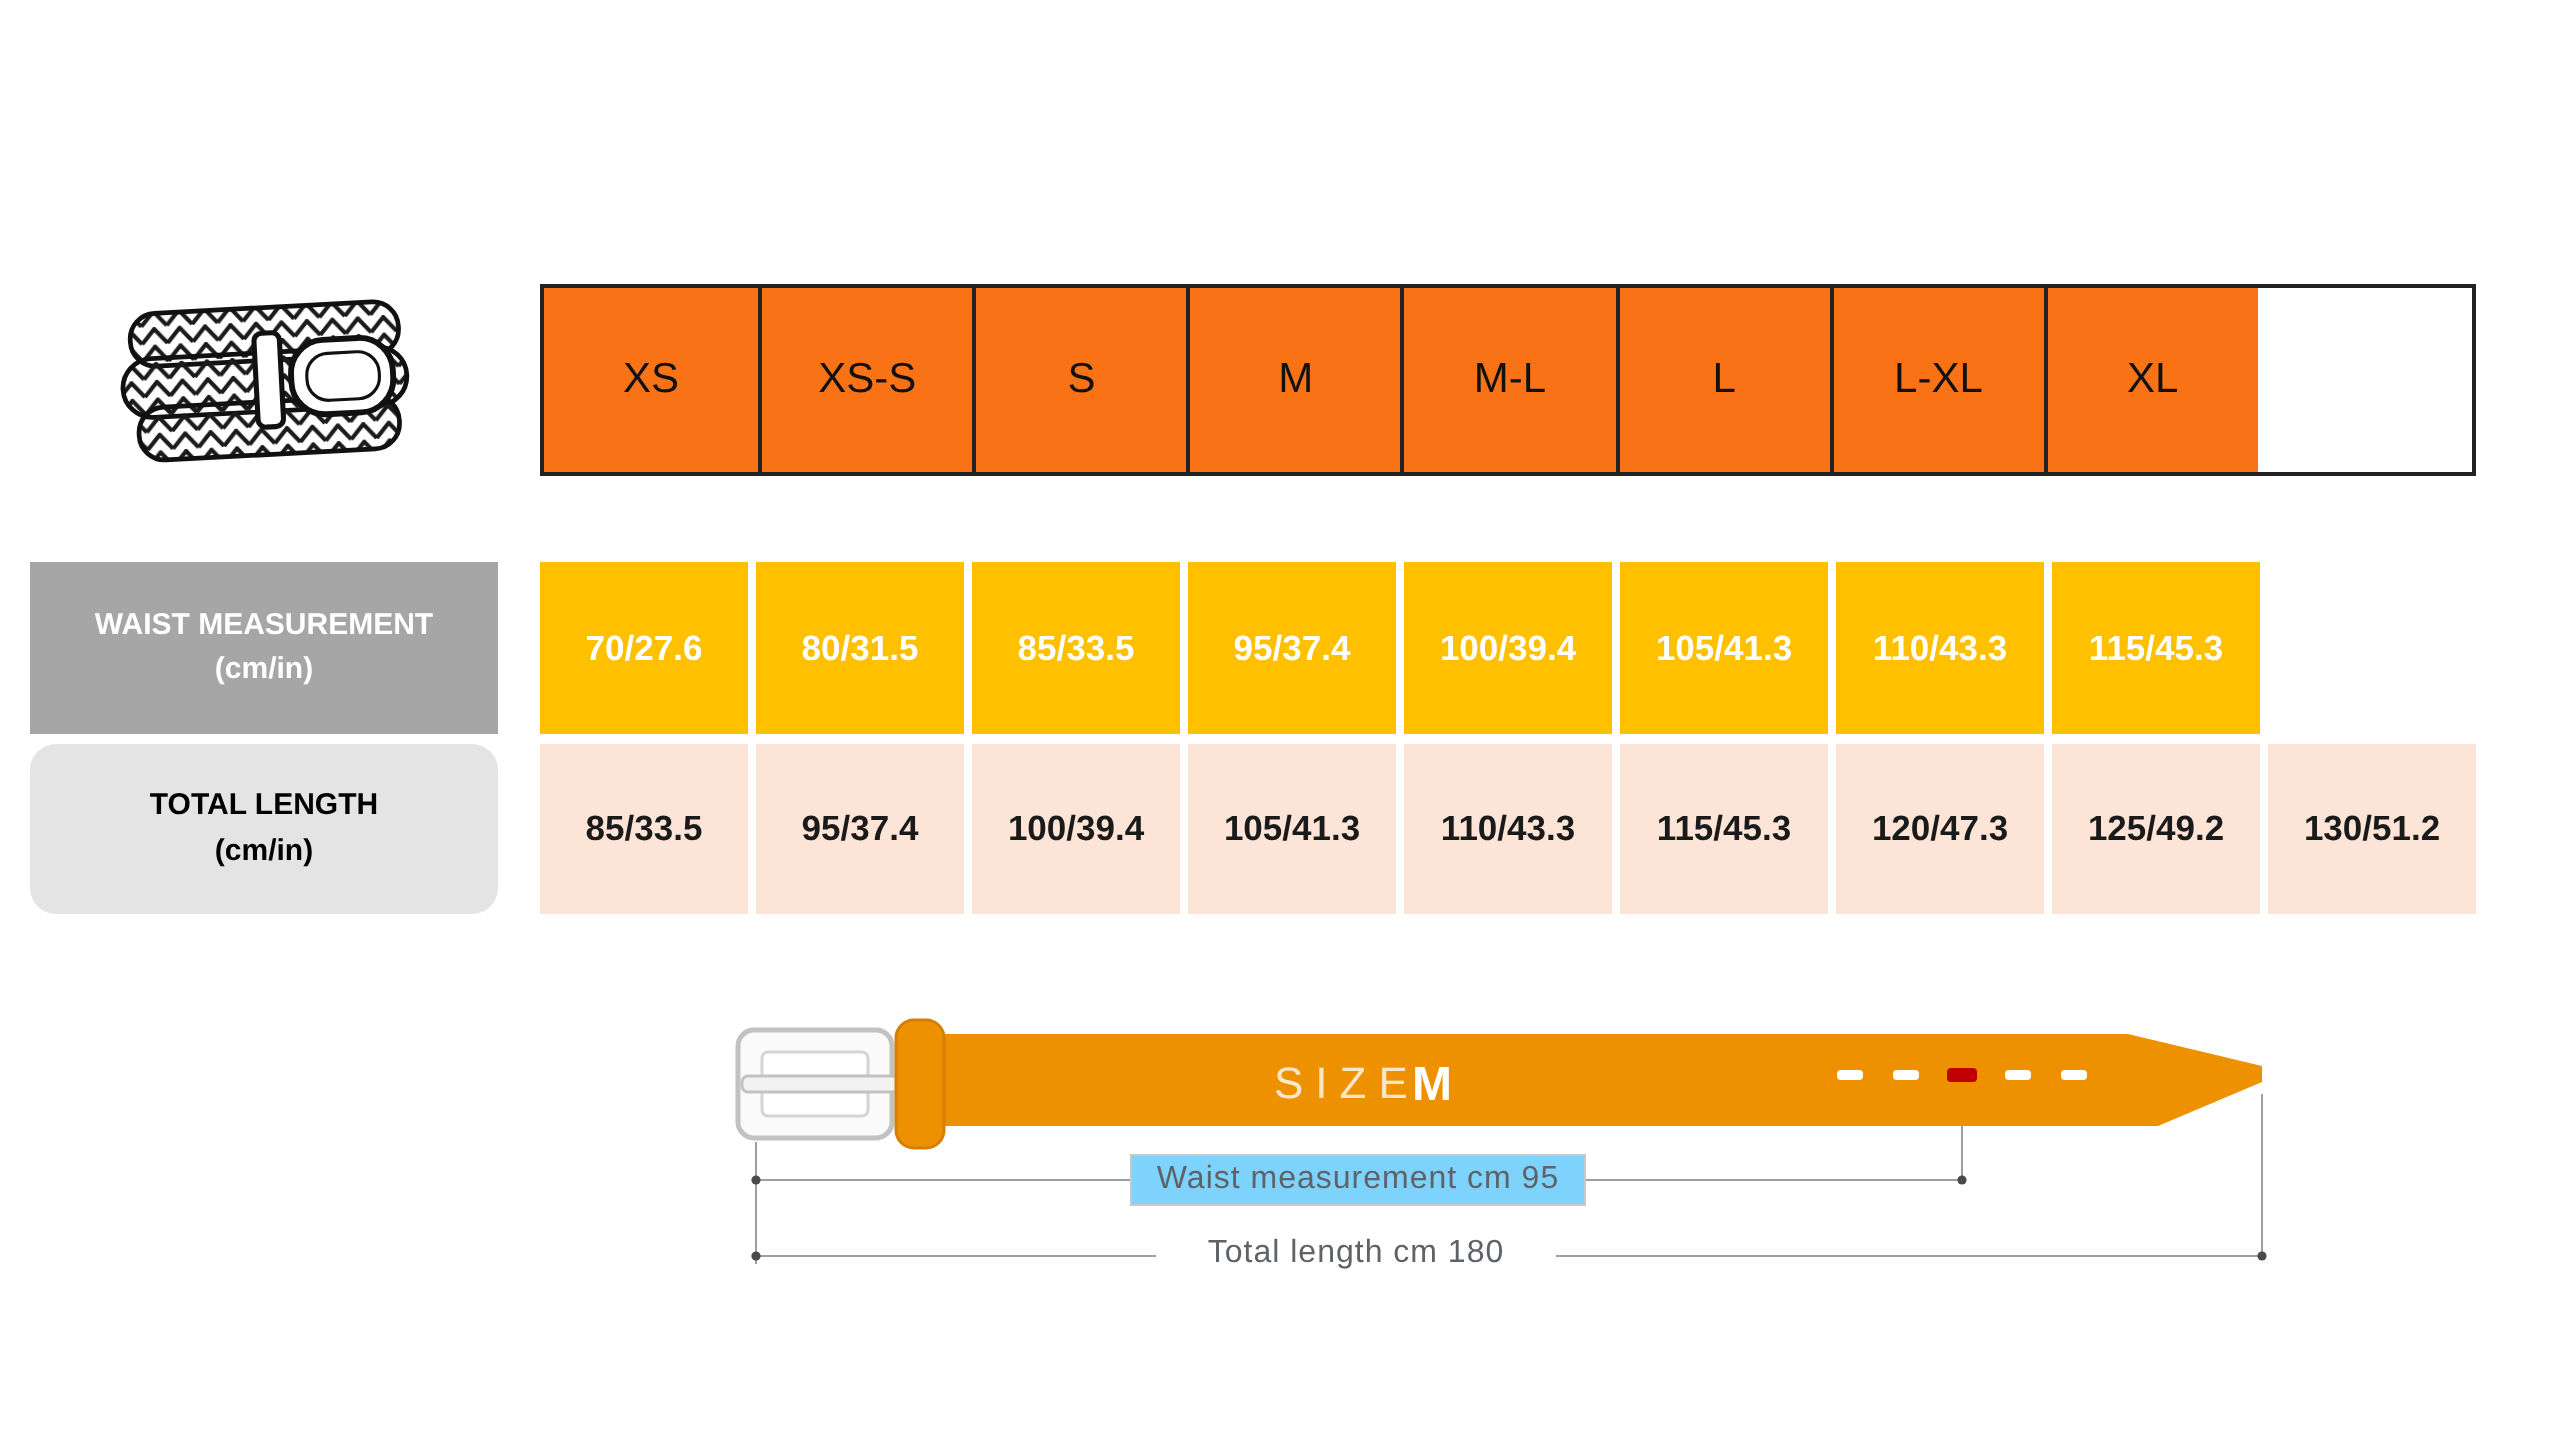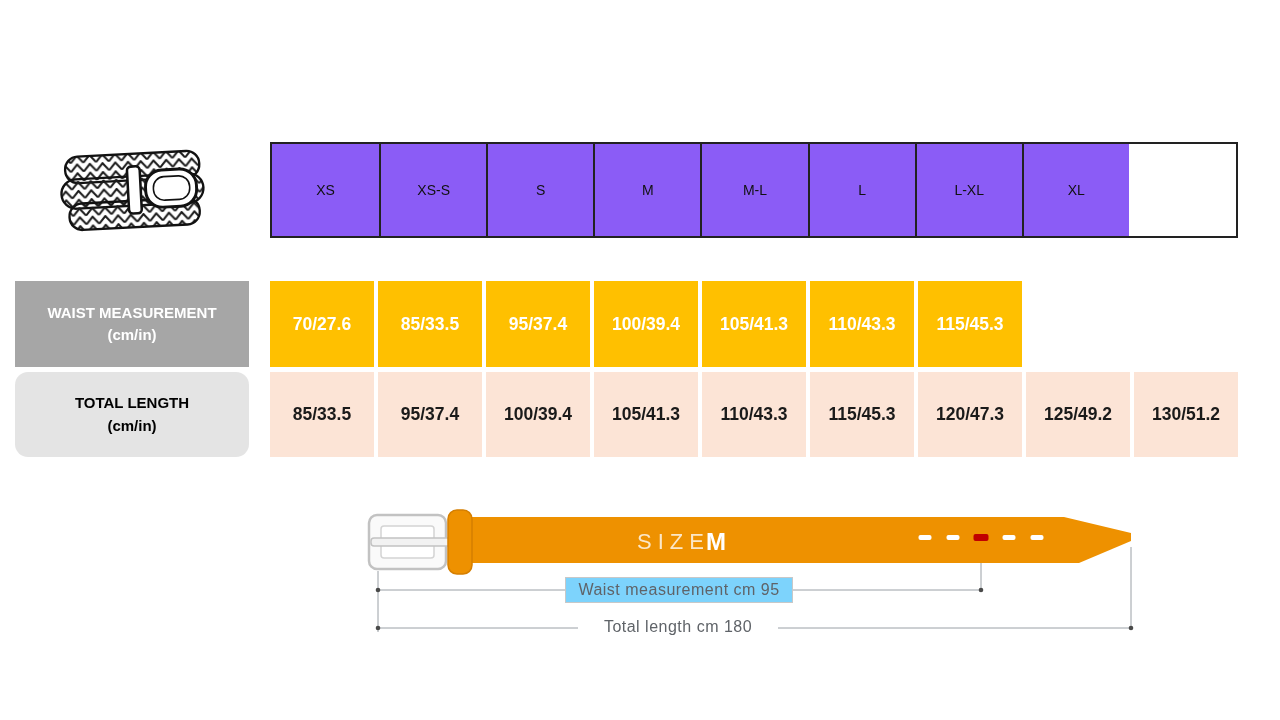--- a/index.html
+++ b/index.html
@@ -10,21 +10,21 @@
   .belt-illustration { position:absolute; left:58px; top:143px; width:150px; height:98px; }
 
   
   .size-header-row {
     position:absolute; left:270px; top:142px; width:968px; height:96px;
     display:grid; grid-template-columns:repeat(9,1fr);
     border:2px solid #222;
   }
   .size-cell {
     display:flex; align-items:center; justify-content:center;
-    border-left:2px solid #222; font-size:14px; color:#111; background:#8b5cf6;
+    border-left:2px solid #222; font-size:21px; color:#111; background:#f97316;
   }
   .size-cell:first-child { border-left:none; }
 
   
   .row-label {
     position:absolute; left:15px; width:234px;
     display:flex; flex-direction:column; align-items:center; justify-content:center;
     font-weight:bold; text-align:center; line-height:1.5;
   }
   .row-label.waist { top:281px; height:86px; background:#a6a6a6; color:#fff; font-size:15px; }
@@ -92,20 +92,21 @@
     <div class="size-cell">L-XL</div>
     <div class="size-cell">XL</div>
   </div>
 
   <div class="row-label waist">
     <span>WAIST MEASUREMENT</span>
     <span>(cm/in)</span>
   </div>
   <div class="data-row waist">
     <div class="data-cell">70/27.6</div>
+    <div class="data-cell">80/31.5</div>
     <div class="data-cell">85/33.5</div>
     <div class="data-cell">95/37.4</div>
     <div class="data-cell">100/39.4</div>
     <div class="data-cell">105/41.3</div>
     <div class="data-cell">110/43.3</div>
     <div class="data-cell">115/45.3</div>
   </div>
 
   <div class="row-label length">
     <span>TOTAL LENGTH</span>

